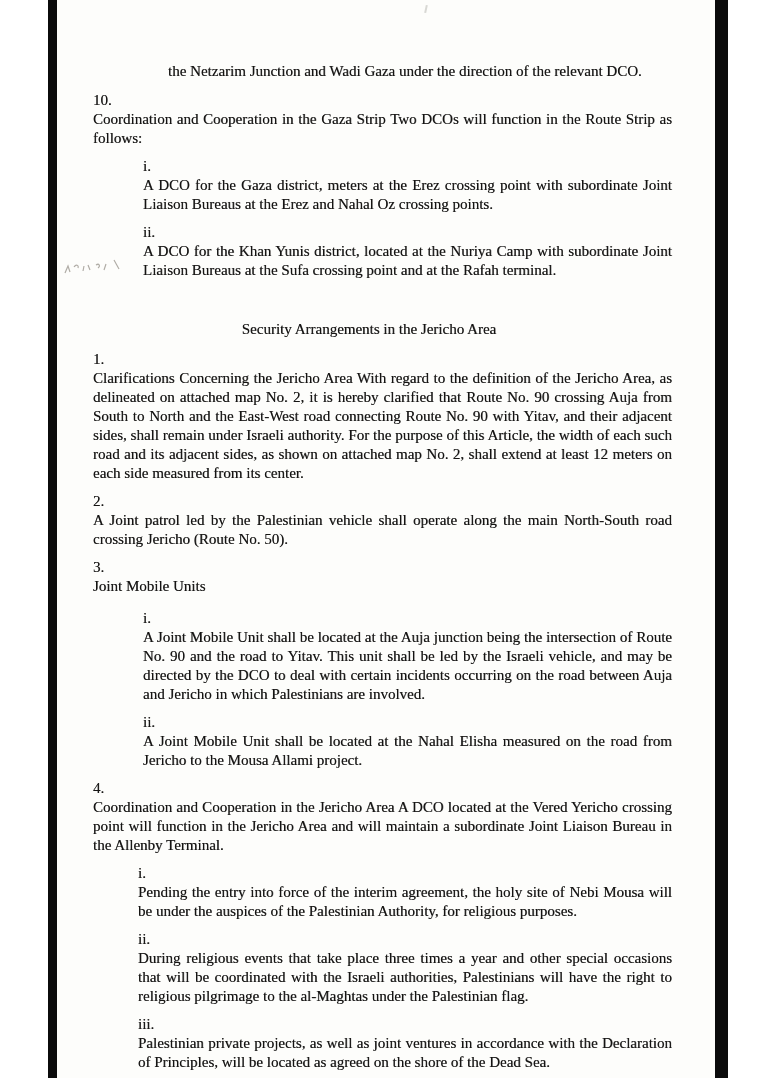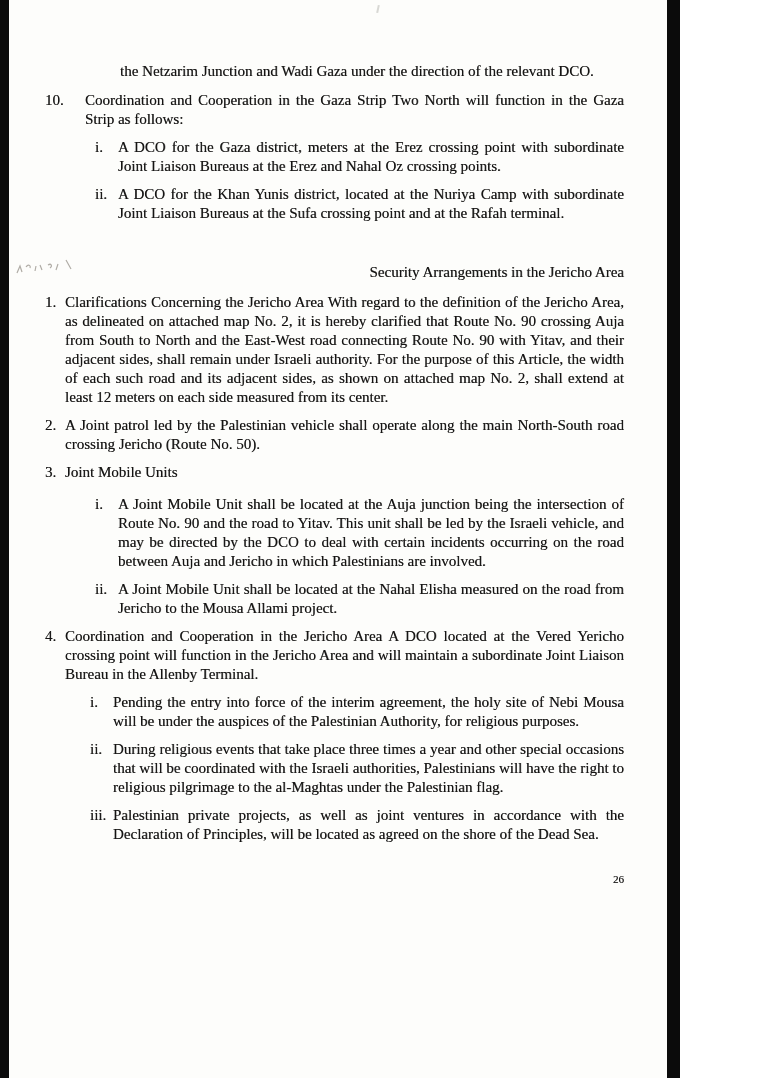--- a/index.html
+++ b/index.html
@@ -8,20 +8,21 @@
     font-family: "Liberation Serif", serif;
     background: #ffffff;
   }
   .page {
     position: relative;
     width: 680px;
     height: 1078px;
     background: #fdfdfb;
     overflow: hidden;
     color: #151413;
+    margin-left: 48px;
   }
   
   .edge { position: absolute; top: 0; bottom: 0; background: #0b0b0b; }
   .edge.left  { left: 0;  width: 9px;  }
   .edge.right { right: 0; width: 13px; }
   .top-artifact {
     position: absolute; left: 377px; top: 5px;
     width: 2px; height: 8px; background: #b9b9b4; opacity: .55;
     transform: rotate(12deg);
   }
@@ -30,32 +31,32 @@
   .content {
     position: relative;
     padding: 62px 56px 0 18px;
     font-size: 15px;
     line-height: 19px;
     text-shadow: 0.35px 0.2px 0 rgba(10,10,10,0.55); 
   }
   p, .body { text-align: justify; }
   .continuation { margin-left: 102px; margin-bottom: 10px; text-align: left; }
 
-  .li { display: flex; margin-bottom: 9px; }
+  .li { display: flex; margin-bottom: 9px; flex-direction: column; }
   .li .num { flex-shrink: 0; }
   .li.main  { margin-left: 27px; }
   .li.main .num  { width: 20px; }
   .li.main .num.w40 { width: 40px; }
   .li.roman { margin-left: 77px; }
   .li.roman .num { width: 23px; }
   .li.roman2 { margin-left: 72px; }
   .li.roman2 .num { width: 23px; }
   .li .body { flex: 1; }
 
-  .heading { margin-top: 40px; margin-bottom: 11px; text-align: right; }
+  .heading { margin-top: 40px; margin-bottom: 11px; text-align: center; }
   .gap-lg { margin-bottom: 13px; }
 
   .page-number {
     margin-top: 26px;
     text-align: right;
     text-shadow: 0.35px 0.2px 0 rgba(10,10,10,0.55);
     font-size: 11px;
   }
 </style>
 </head>
@@ -70,21 +71,21 @@
   <svg class="scribble" width="72" height="22" viewBox="0 0 72 22">
     <path d="M3 15 l3 -7 l2 6 m4 -5 c2 -3 5 -2 4 1 m6 -2 l-1 5 m5 -6 l2 5 m6 -5 c3 -2 5 1 2 3 m8 -4 l-2 6 m10 -10 l5 9" stroke="#97928a" stroke-width="1.2" fill="none"></path>
   </svg>
 
   <div class="content">
 
     <p class="continuation">the Netzarim Junction and Wadi Gaza under the direction of the relevant DCO.</p>
 
     <div class="li main">
       <span class="num w40">10.</span>
-      <p class="body">Coordination and Cooperation in the Gaza Strip Two North will function in the Gaza Strip as follows:</p>
+      <p class="body">Coordination and Cooperation in the Gaza Strip Two DCOs will function in the Route Strip as follows:</p>
     </div>
 
     <div class="li roman">
       <span class="num">i.</span>
       <p class="body">A DCO for the Gaza district, meters at the Erez crossing point with subordinate Joint Liaison Bureaus at the Erez and Nahal Oz crossing points.</p>
     </div>
 
     <div class="li roman">
       <span class="num">ii.</span>
       <p class="body">A DCO for the Khan Yunis district, located at the Nuriya Camp with subordinate Joint Liaison Bureaus at the Sufa crossing point and at the Rafah terminal.</p>

